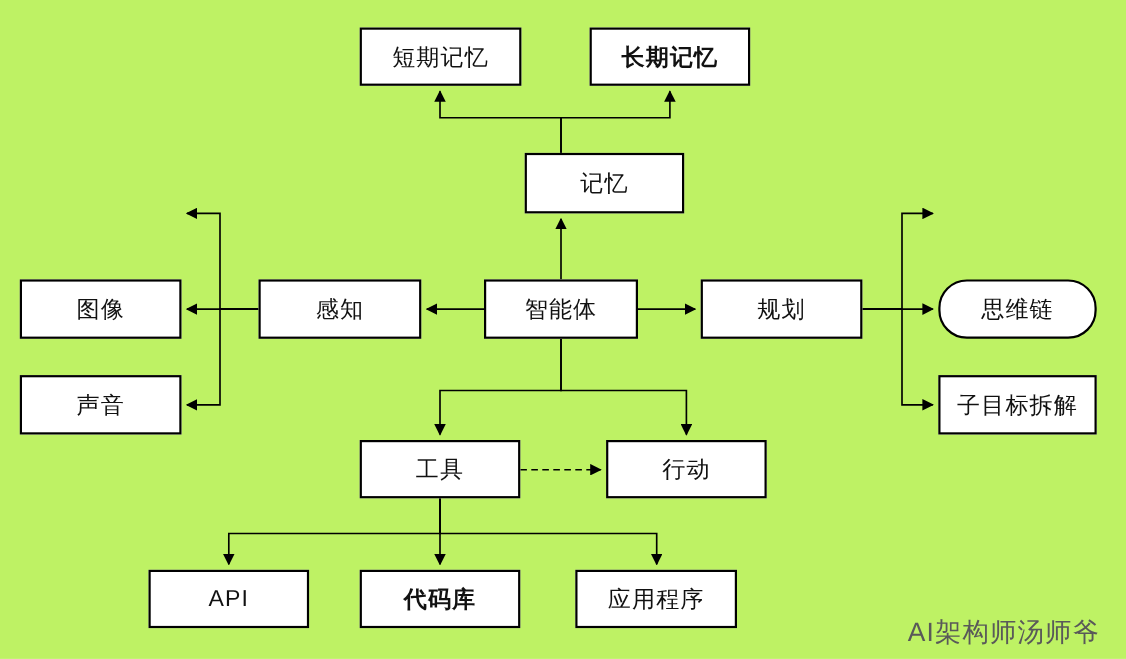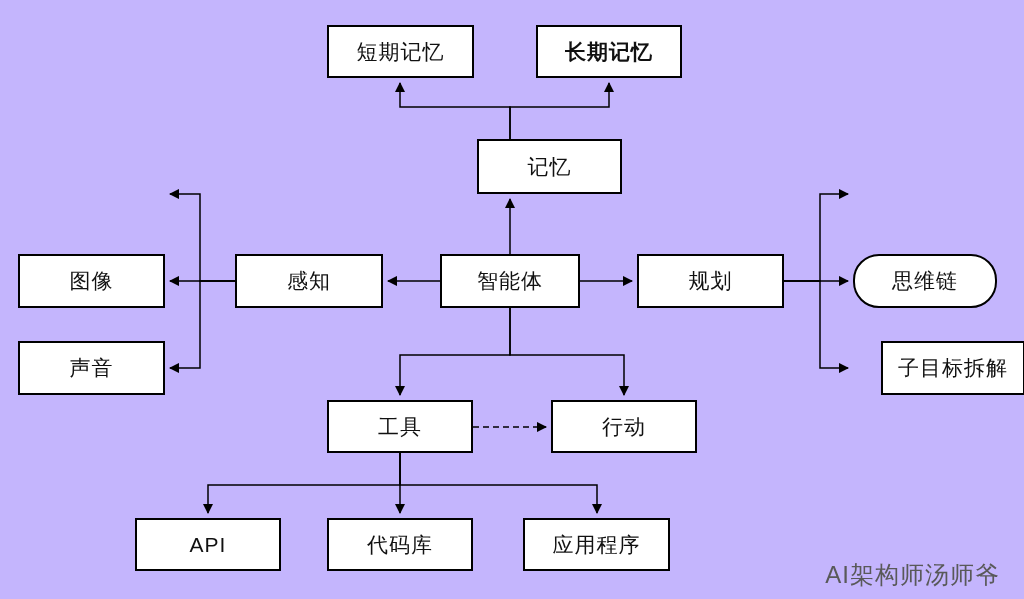--- a/index.html
+++ b/index.html
@@ -1,21 +1,21 @@
 <!DOCTYPE html>
 <html><head>
 <meta charset="utf-8">
 <style>
   * { margin: 0; padding: 0; box-sizing: border-box; }
   html, body { background: #ffffff; }
   .canvas {
     position: relative;
     width: 1024px;
     height: 599px;
-    background: #c4b5fd;
+    background: #bef264;
     font-family: "Liberation Sans", "DejaVu Sans", sans-serif;
     overflow: hidden;
   }
   .edges { position: absolute; left: 0; top: 0; width: 1024px; height: 599px; }
   .edge { fill: none; stroke: #000000; stroke-width: 1.5; }
   .edge.dashed { stroke-dasharray: 6 4; }
   .node {
     position: absolute;
     display: flex;
     align-items: center;
@@ -32,25 +32,25 @@
   .n-long       { left: 536px; top: 25px;  width: 146px; height: 53px; font-weight: bold; }
   .n-memory     { left: 437px; top: 139px; width: 145px; height: 55px; margin-left: 40px; }
   .n-text       { left: 18px;  top: 167px; width: 147px; height: 54px; }
   .n-image      { left: 18px;  top: 254px; width: 147px; height: 54px; }
   .n-sound      { left: 18px;  top: 341px; width: 147px; height: 54px; }
   .n-perception { left: 235px; top: 254px; width: 148px; height: 54px; }
   .n-agent      { left: 440px; top: 254px; width: 140px; height: 54px; }
   .n-planning   { left: 637px; top: 254px; width: 147px; height: 54px; }
   .n-reflection { left: 853px; top: 167px; width: 144px; height: 54px; }
   .n-cot        { left: 853px; top: 254px; width: 144px; height: 54px; border-radius: 26px; }
-  .n-subgoal    { left: 881px; top: 341px; width: 144px; height: 54px; }
+  .n-subgoal    { left: 853px; top: 341px; width: 144px; height: 54px; }
   .n-tools      { left: 327px; top: 400px; width: 146px; height: 53px; }
   .n-action     { left: 551px; top: 400px; width: 146px; height: 53px; }
   .n-api        { left: 135px; top: 518px; width: 146px; height: 53px; }
-  .n-code       { left: 327px; top: 518px; width: 146px; height: 53px; }
+  .n-code       { left: 327px; top: 518px; width: 146px; height: 53px; font-weight: bold; }
   .n-app        { left: 523px; top: 518px; width: 147px; height: 53px; text-align: right; }
   .watermark {
     position: absolute;
     right: 24px;
     bottom: 8px;
     font-size: 24px;
     color: #595959;
     letter-spacing: 1px;
   }
 </style>

